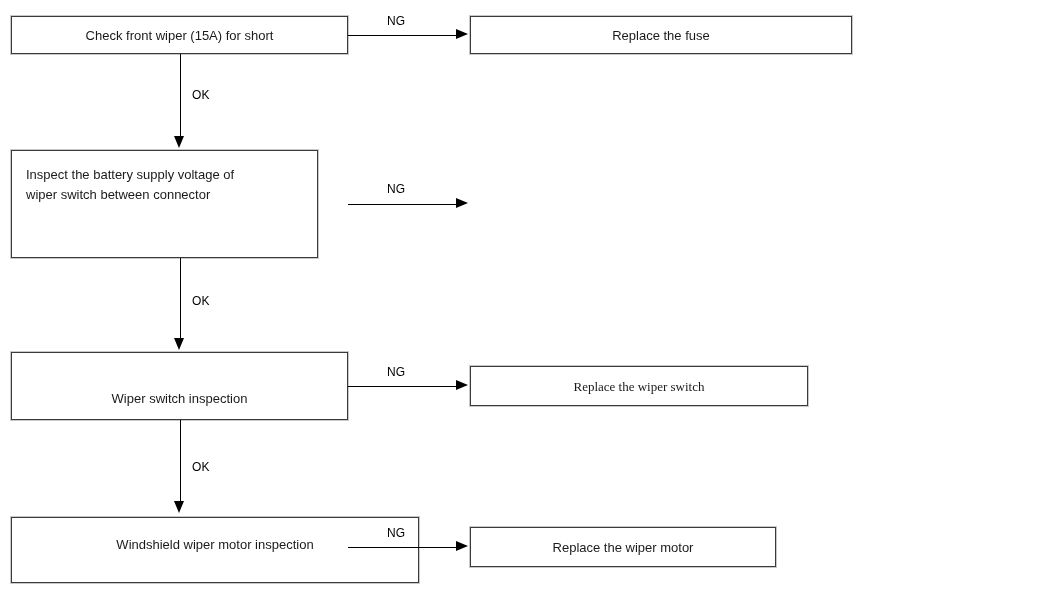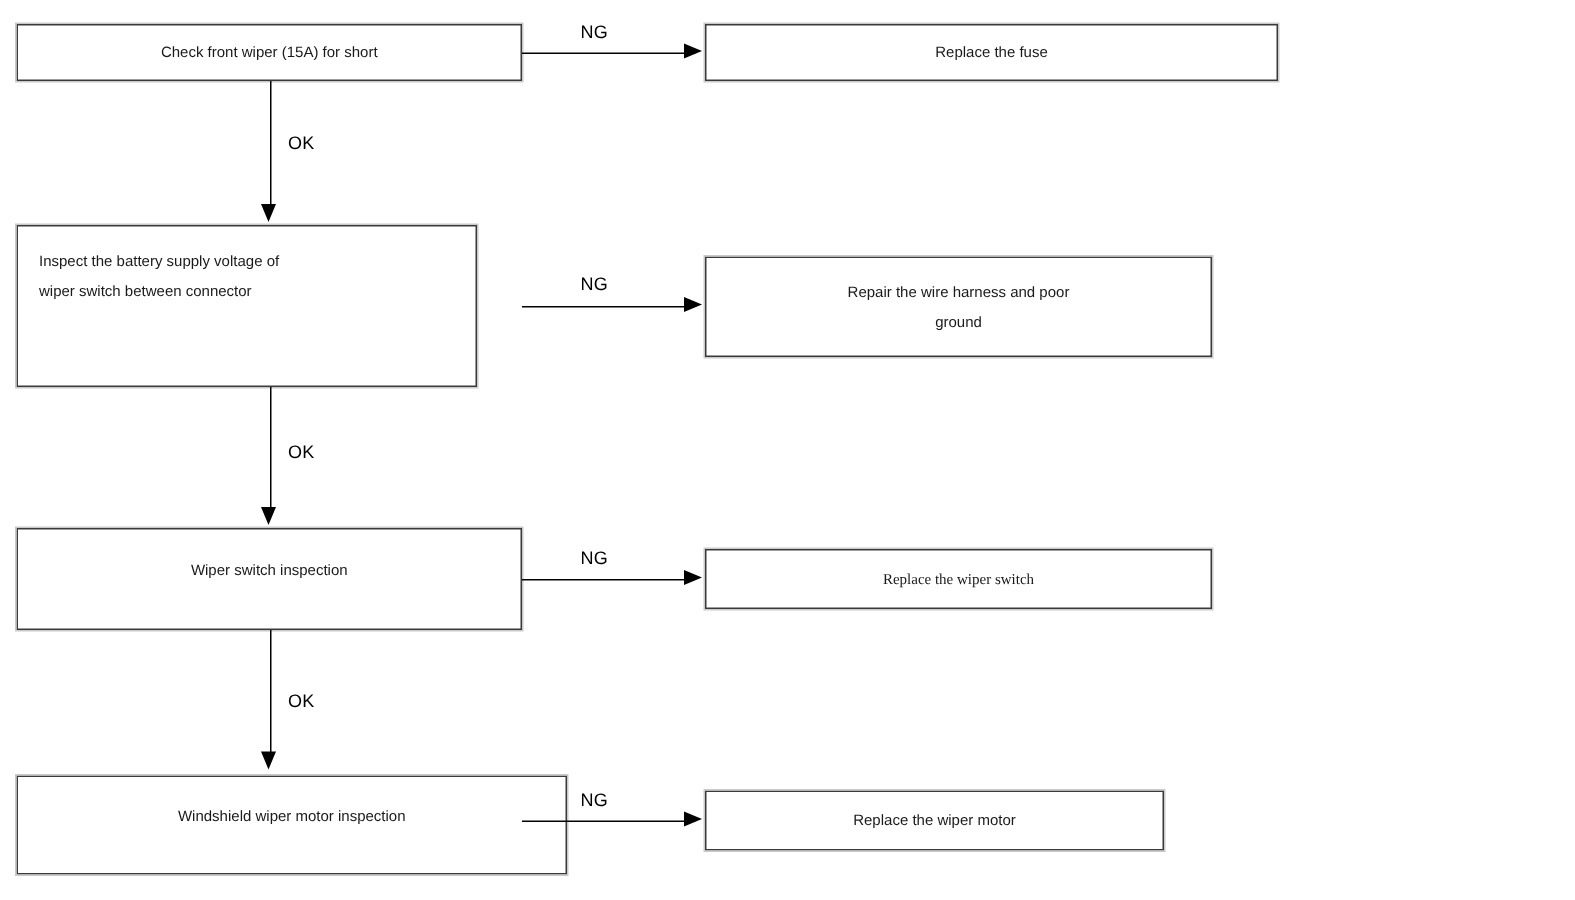--- a/index.html
+++ b/index.html
@@ -16,21 +16,21 @@
     height: 600px;
     background: #ffffff;
     overflow: hidden;
   }
   .node {
     position: absolute;
     box-sizing: border-box;
     border: 1px solid #3a3a3a;
     background: #ffffff;
     color: #1a1a1a;
-    font-size: 10px;
+    font-size: 13px;
     line-height: 20px;
   }
   
   .node::after {
     content: "";
     position: absolute;
     left: -2px; top: -2px; right: -2px; bottom: -2px;
     border: 1px solid #c9c9c9;
     pointer-events: none;
   }
@@ -111,48 +111,42 @@
     <div class="label" style="top:14px;">
       <span class="line">Inspect the battery supply voltage of</span>
       <span class="line">wiper switch between connector</span>
     </div>
   </div>
 
   <div class="hline" style="left:348px; top:204px; width:110px;"></div>
   <div class="arrow-right" style="left:456px; top:198px;"></div>
   <div class="edge-label" style="left:387px; top:182px;">NG</div>
 
-  <div class="node" style="left:470px; top:171px; width:338px; height:67px;">
-    <div class="label" style="top:14px;">
-      <span>Repair the wire harness and poor</span><br>
-      <span>ground</span>
-    </div>
-  </div>
 
   <div class="vline" style="left:180px; top:258px; height:82px;"></div>
   <div class="arrow-down" style="left:174px; top:338px;"></div>
   <div class="edge-label" style="left:192px; top:294px;">OK</div>
 
   <div class="node" style="left:11px; top:352px; width:337px; height:68px;">
-    <div class="label" style="top:18px;">Wiper switch inspection</div>
+    <div class="label" style="top:36px;">Wiper switch inspection</div>
   </div>
 
   <div class="hline" style="left:348px; top:386px; width:110px;"></div>
   <div class="arrow-right" style="left:456px; top:380px;"></div>
   <div class="edge-label" style="left:387px; top:365px;">NG</div>
 
   <div class="node" style="left:470px; top:366px; width:338px; height:40px;">
     <div class="label" style="top:10px;font-family:Liberation Serif, serif;">Replace the wiper switch</div>
   </div>
 
   <div class="vline" style="left:180px; top:420px; height:83px;"></div>
   <div class="arrow-down" style="left:174px; top:501px;"></div>
   <div class="edge-label" style="left:192px; top:460px;">OK</div>
 
-  <div class="node" style="left:11px; top:517px; width:367px; height:66px;">
+  <div class="node" style="left:11px; top:517px; width:408px; height:66px;">
     <div class="label" style="top:17px;">Windshield wiper motor inspection</div>
   </div>
 
   <div class="hline" style="left:348px; top:547px; width:110px;"></div>
   <div class="arrow-right" style="left:456px; top:541px;"></div>
   <div class="edge-label" style="left:387px; top:526px;">NG</div>
 
   <div class="node" style="left:470px; top:527px; width:306px; height:40px;">
     <div class="label" style="top:10px;">Replace the wiper motor</div>
   </div>

